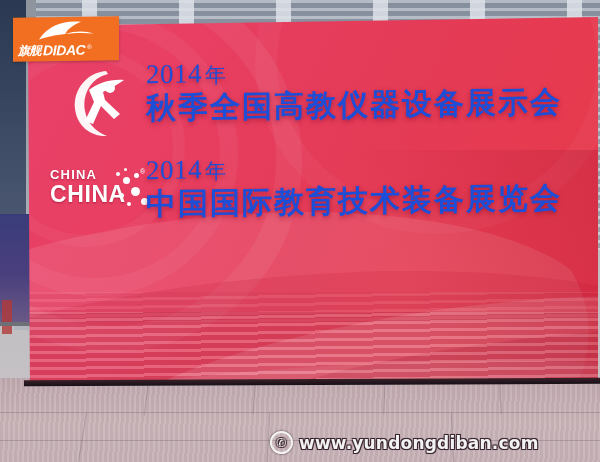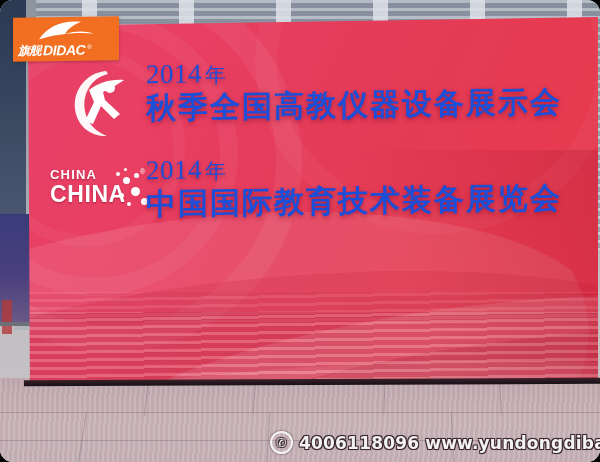--- a/index.html
+++ b/index.html
@@ -1,20 +1,19 @@
 <!DOCTYPE html>
 <html><head>
 <meta charset="utf-8">
 <style>
   html,body{margin:0;padding:0;background:#000;}
   body{font-family:"Liberation Sans",sans-serif;}
   #stage{
     position:relative;width:600px;height:462px;overflow:hidden;
     background:#b9bcc4;
-    border-radius:13px;
   }
 
   
   .bg{position:absolute;inset:0;}
   .bg-sky{
     position:absolute;left:0;top:0;width:600px;height:462px;
     background:linear-gradient(180deg,#9aa3b0 0%,#aab1bb 18%,#b5b9c0 40%,#c0bfc3 60%,#c8c2c4 100%);
   }
   
   .bg-louvres{
@@ -315,17 +314,16 @@
 
   <div class="title-block tb2">
     <div class="year">
       <span>2014</span><span class="suffix">年</span>
     </div>
     <div class="main-cn">中国国际教育技术装备展览会</div>
   </div>
 
   <div class="watermark">
     <span class="phone-icon">✆</span>
-    <span>4006118096</span>
     <span>www.yundongdiban.com</span>
   </div>
 
 </div>
 
 </body></html>

